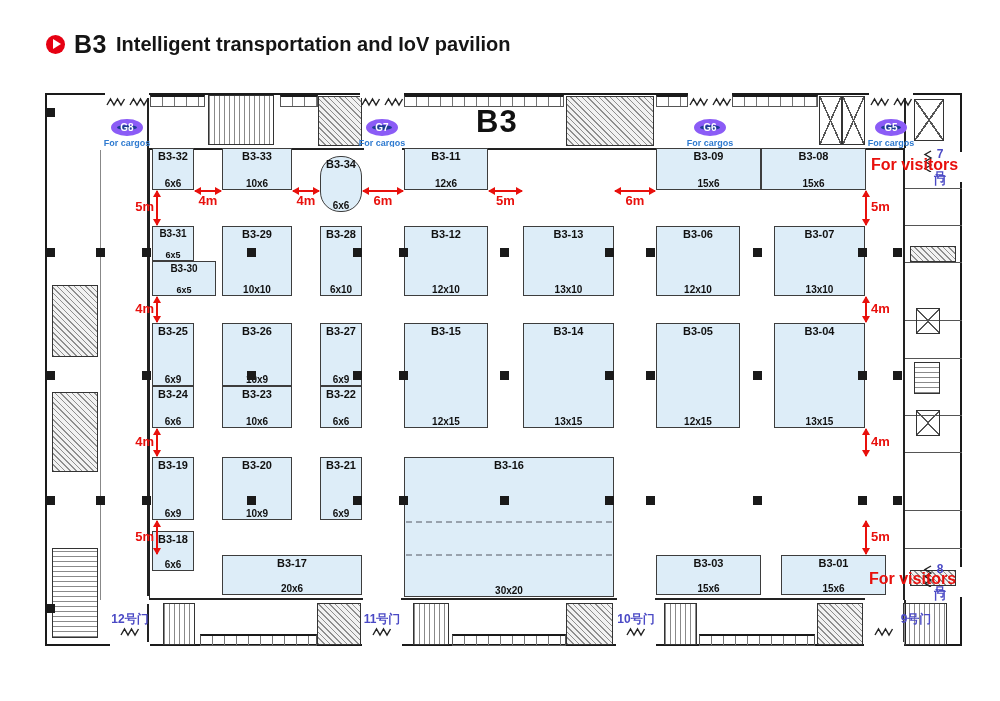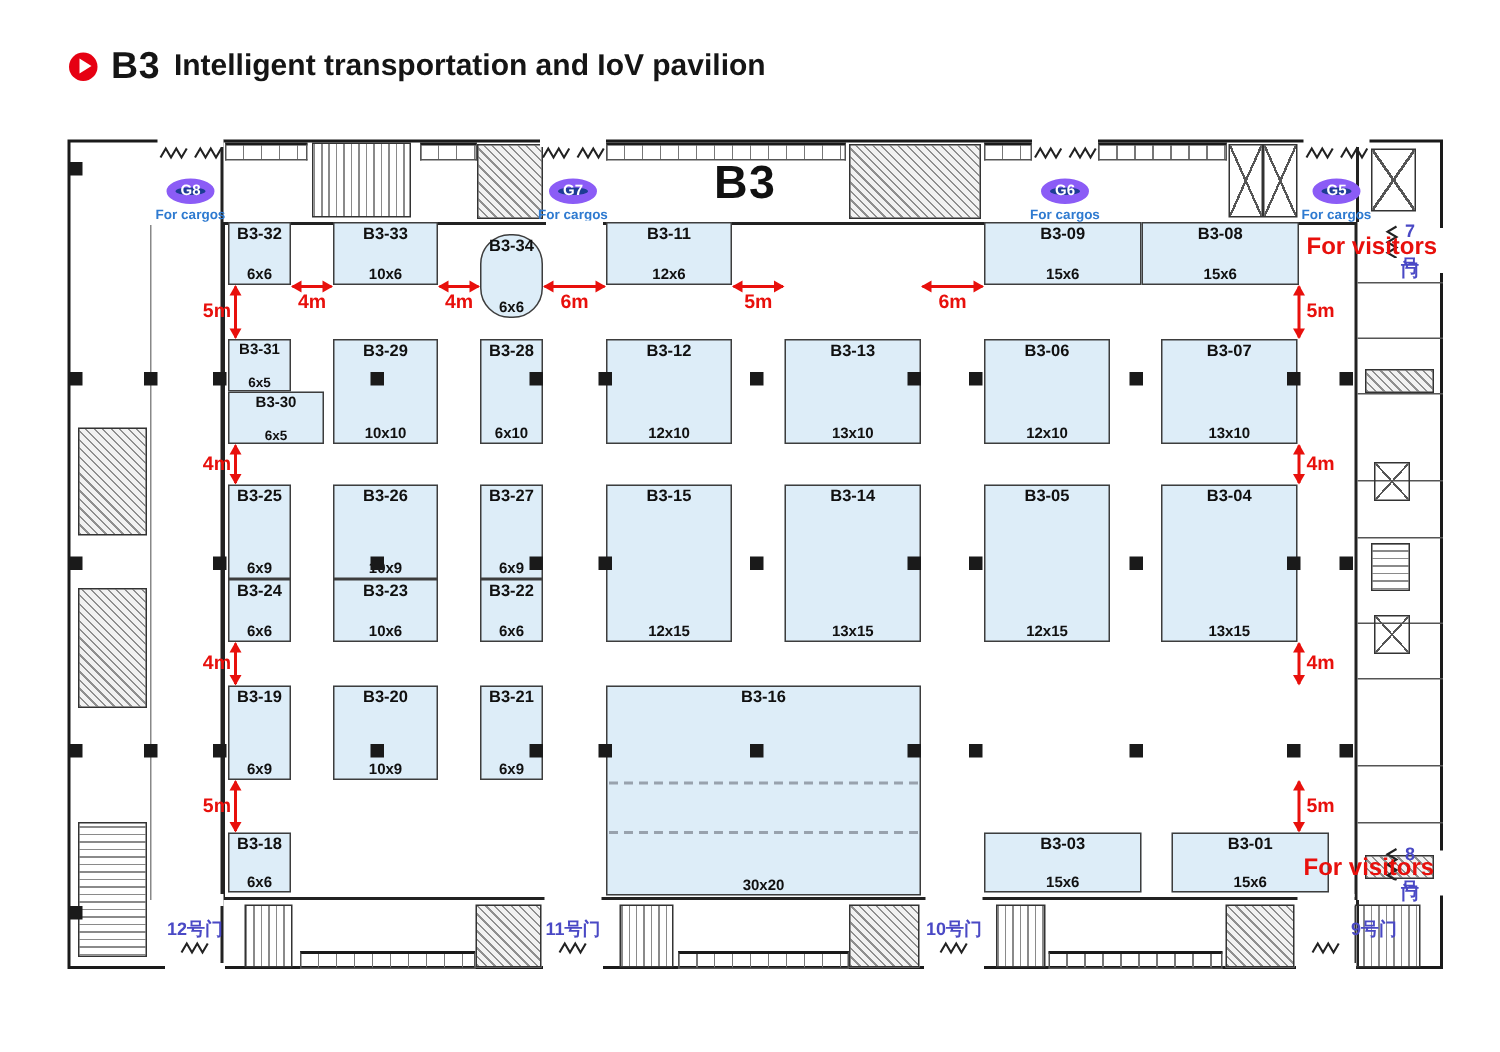--- a/index.html
+++ b/index.html
@@ -231,23 +231,27 @@
       <div class="abs booth" style="left: 320px; top: 457px; width: 42px; height: 63px;">
         <div class="bid">B3-21</div>
         <div class="bsz">6x9</div>
       </div>
       <div class="abs booth" style="left: 404px; top: 457px; width: 210px; height: 140px;">
         <div class="bid">B3-16</div>
         <div class="bsz">30x20</div>
         <div class="dash-h" style="top: 63px;"></div>
         <div class="dash-h" style="top: 96px;"></div>
       </div>
-      <div class="abs booth" style="left: 152px; top: 555px; width: 42px; height: 40px;">
+      <div class="abs booth" style="left: 152px; top: 531px; width: 42px; height: 40px;">
         <div class="bid">B3-18</div>
         <div class="bsz">6x6</div>
+      </div>
+      <div class="abs booth" style="left: 222px; top: 555px; width: 140px; height: 40px;">
+        <div class="bid">B3-17</div>
+        <div class="bsz">20x6</div>
       </div>
       <div class="abs booth" style="left: 656px; top: 555px; width: 105px; height: 40px;">
         <div class="bid">B3-03</div>
         <div class="bsz">15x6</div>
       </div>
       <div class="abs booth" style="left: 781px; top: 555px; width: 105px; height: 40px;">
         <div class="bid">B3-01</div>
         <div class="bsz">15x6</div>
       </div>
       <div class="abs pillar" style="left: 142px; top: 248px; width: 9px; height: 9px;"></div>

